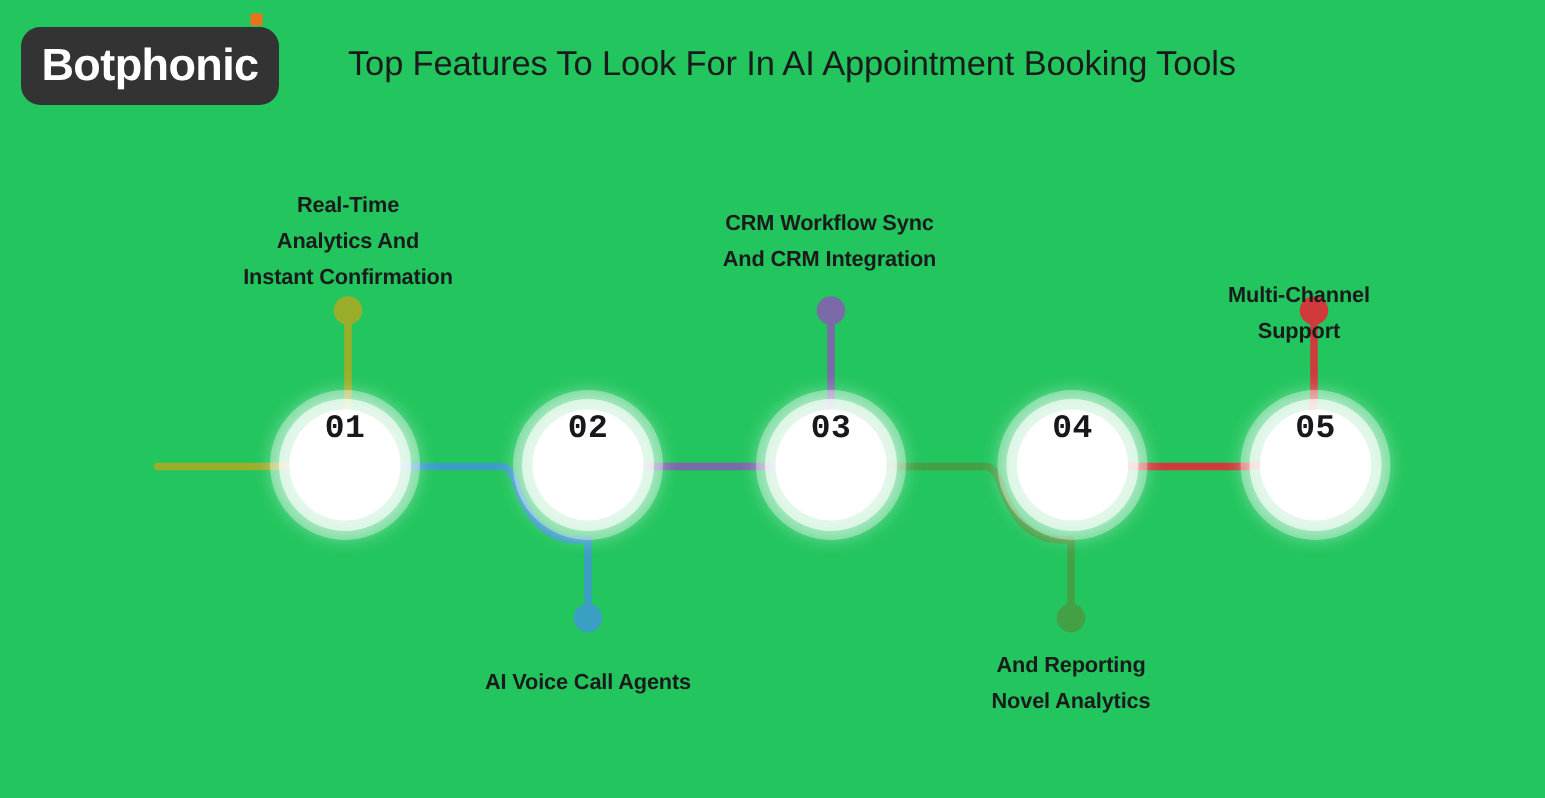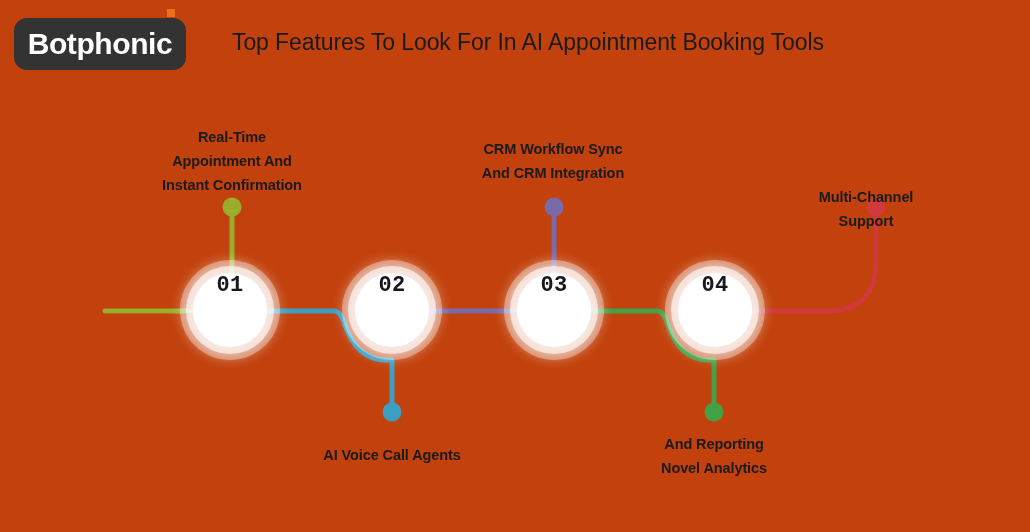--- a/index.html
+++ b/index.html
@@ -11,21 +11,21 @@
     height: 532px;
     background: #eeeeee;
     font-family: "Liberation Sans", sans-serif;
     overflow: hidden;
     position: relative;
   }
   #stage {
     position: relative;
     width: 1030px;
     height: 532px;
-    background: #c2410c;
+    background: #22c55e;
   }
 
   
   #logo-badge {
     position: absolute;
     left: 14px;
     top: 18px;
     width: 172px;
     height: 52px;
     background: #333333;
@@ -150,24 +150,27 @@
   </div>
   <div class="step-node" style="left:392px; top:310px;">
     <span class="step-number">02</span>
   </div>
   <div class="step-node" style="left:554px; top:310px;">
     <span class="step-number">03</span>
   </div>
   <div class="step-node" style="left:715px; top:310px;">
     <span class="step-number">04</span>
   </div>
+  <div class="step-node" style="left:877px; top:310px;">
+    <span class="step-number">05</span>
+  </div>
 
   <div class="step-label top" style="left:232px; top:198px;">
     <div>Real-Time</div>
-    <div>Appointment And</div>
+    <div>Analytics And</div>
     <div>Instant Confirmation</div>
   </div>
 
   <div class="step-label bottom" style="left:392px; top:444px;">
     <div>AI Voice Call Agents</div>
   </div>
 
   <div class="step-label top" style="left:553px; top:186px;">
     <div>CRM Workflow Sync</div>
     <div>And CRM Integration</div>

